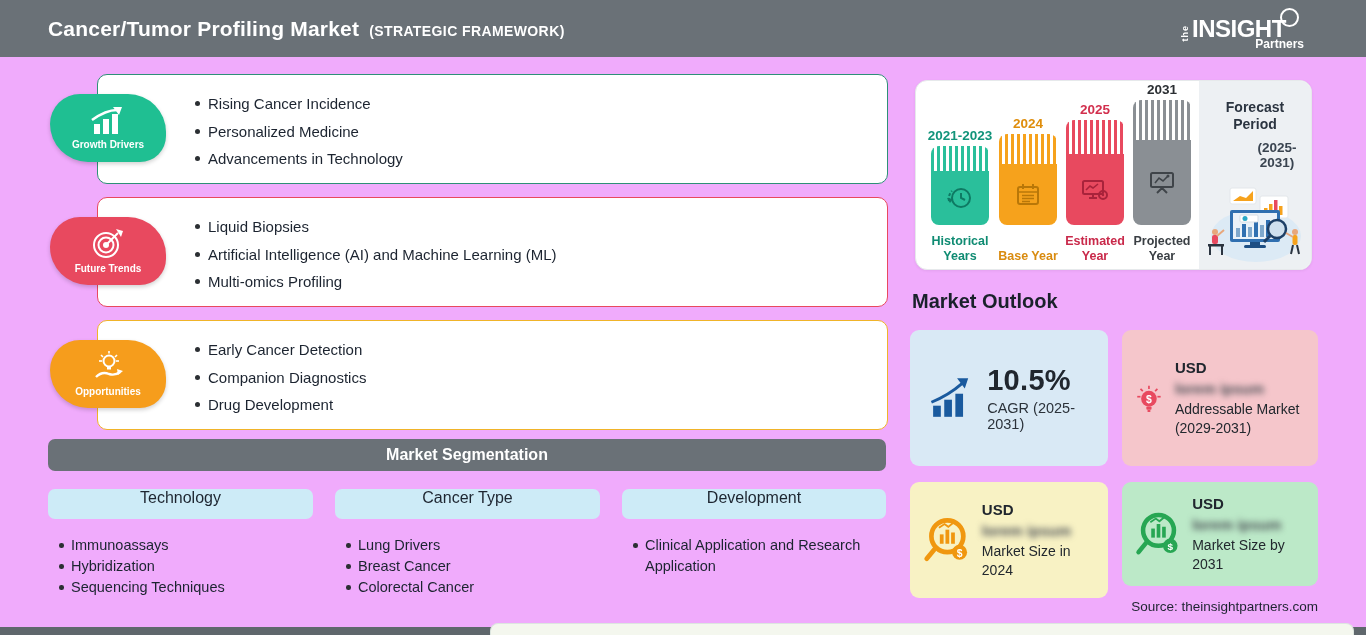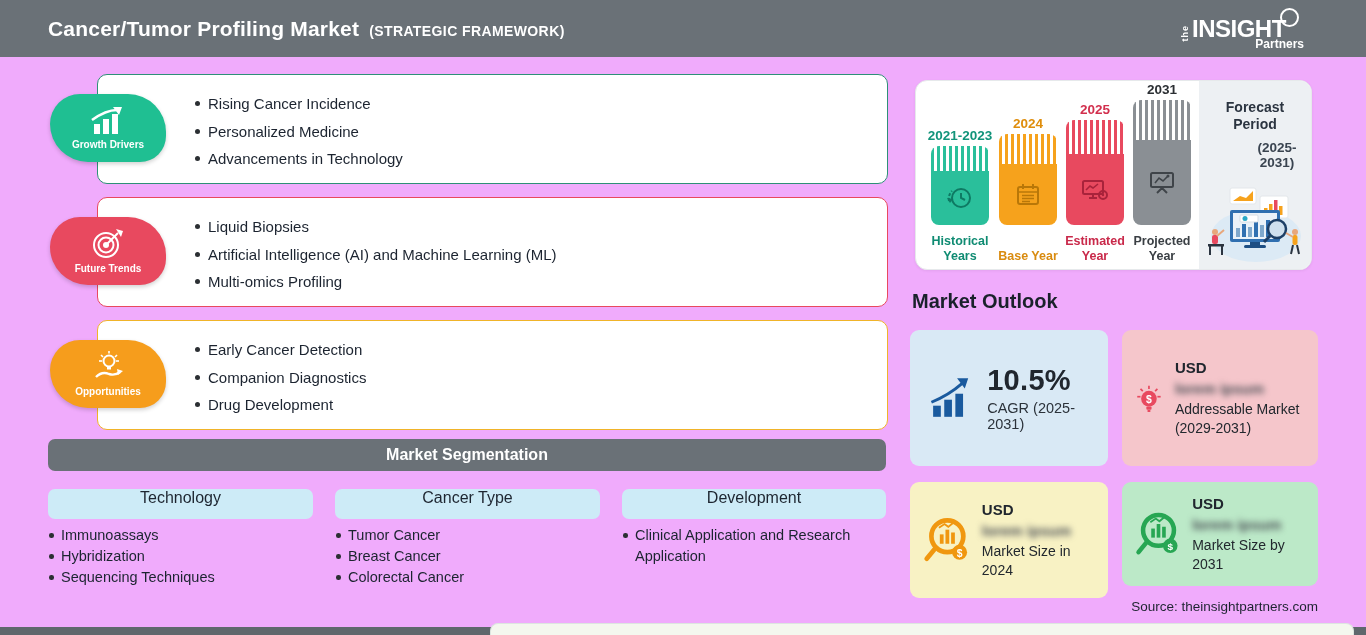--- a/index.html
+++ b/index.html
@@ -40,21 +40,21 @@
   .badge-label{font-size:10px;font-weight:700;white-space:nowrap;}
 
   
   .seg-bar{position:absolute;left:48px;top:439px;width:838px;height:32px;background:#6A7177;
            border-radius:7px;display:flex;align-items:center;justify-content:center;
            color:#fff;font-size:16px;font-weight:700;}
   .seg-head{position:absolute;top:489px;height:30px;background:#CDEBF7;border-radius:7px;
             display:flex;align-items:flex-start;justify-content:center;font-size:16px;
             font-weight:400;color:#1d2530;}
   .seg-head.c1{left:48px;width:265px;} .seg-head.c2{left:335px;width:265px;} .seg-head.c3{left:622px;width:264px;}
-  .seg-list{position:absolute;top:525px;list-style:none;margin:0;padding:0;}
+  .seg-list{position:absolute;top:525px;list-style:none;margin:10px;padding:0;}
   .seg-list.c1{left:48px;width:270px;} .seg-list.c2{left:335px;width:270px;} .seg-list.c3{left:622px;width:252px;}
   .seg-list li{position:relative;padding-left:13px;font-size:14.5px;color:#1c2430;line-height:21px;}
   .seg-list li::before{content:"";position:absolute;left:1px;top:8px;width:4.5px;height:4.5px;
                        border-radius:50%;background:#2b2f33;}
 
   
   .tl-panel{position:absolute;left:915px;top:80px;width:395px;height:188px;background:#fff;
             border:1px solid #E6E9EB;border-radius:12px;box-shadow:0 1px 3px rgba(0,0,0,.06);}
   .tlbar{position:absolute;bottom:44px;width:58px;border-radius:8px;overflow:hidden;
          display:flex;flex-direction:column;}
@@ -189,21 +189,21 @@
   </div>
   <div class="seg-head c3">
     <span>Development</span>
   </div>
   <ul class="seg-list c1">
     <li>Immunoassays</li>
     <li>Hybridization</li>
     <li>Sequencing Techniques</li>
   </ul>
   <ul class="seg-list c2">
-    <li>Tumor Cancer</li>
+    <li>Lung Drivers</li>
     <li>Breast Cancer</li>
     <li>Colorectal Cancer</li>
   </ul>
   <ul class="seg-list c3">
     <li>Clinical Application and Research Application</li>
   </ul>
 
   <div class="tl-panel">
     <span class="tlyear y1">2021-2023</span>
     <span class="tlyear y2">2024</span>

